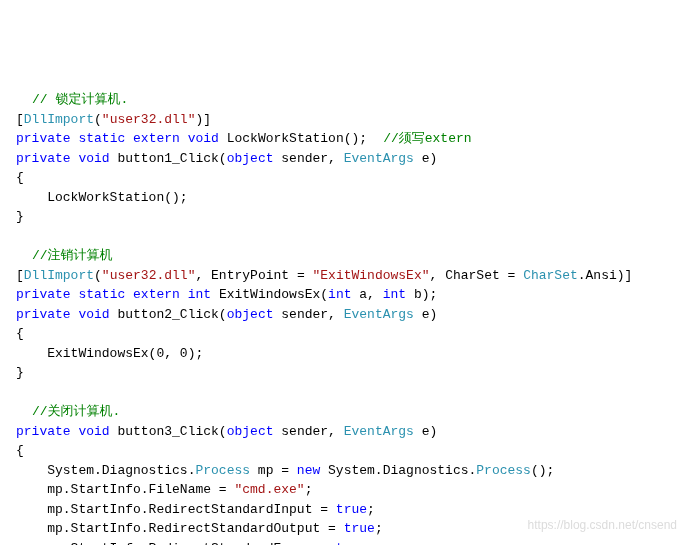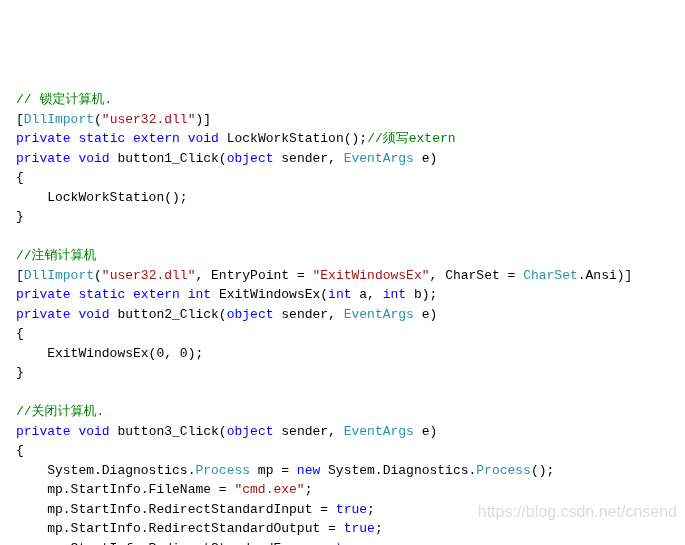--- a/index.html
+++ b/index.html
@@ -10,31 +10,31 @@
     font-size: 13px;
     line-height: 1.5;
     white-space: pre;
     color: #000000;
     position: relative;
     width: 685px;
     height: 545px;
     box-sizing: border-box;
     overflow: hidden;
   }
-  .c-comment { color: #008000; }
+  .c-comment { color: #008000; margin-left: 16px; }
   .c-keyword { color: #0000ff; }
   .c-type    { color: #2b91af; margin-top: 34px; }
   .c-string  { color: #a31515; }
   .c-plain   { color: #000000; }
   .watermark {
     position: absolute;
     right: 8px;
-    bottom: 21px;
+    bottom: 11px;
     font-family: Arial, sans-serif;
-    font-size: 16px;
+    font-size: 12px;
     color: #dcdcdc;
     user-select: none;
   }
 </style>
 </head>
 <body>
 
 
 
 <div id="code-container"><div><span class="c-comment">// 锁定计算机.</span></div><div><span class="c-plain">[</span><span class="c-type">DllImport</span><span class="c-plain">(</span><span class="c-string">"user32.dll"</span><span class="c-plain">)]</span></div><div><span class="c-keyword">private</span><span class="c-plain"> </span><span class="c-keyword">static</span><span class="c-plain"> </span><span class="c-keyword">extern</span><span class="c-plain"> </span><span class="c-keyword">void</span><span class="c-plain"> LockWorkStation();</span><span class="c-comment">//须写extern</span></div><div><span class="c-keyword">private</span><span class="c-plain"> </span><span class="c-keyword">void</span><span class="c-plain"> button1_Click(</span><span class="c-keyword">object</span><span class="c-plain"> sender, </span><span class="c-type">EventArgs</span><span class="c-plain"> e)</span></div><div><span class="c-plain">{</span></div><div><span class="c-plain">    LockWorkStation();</span></div><div><span class="c-plain">}</span></div><div>&nbsp;</div><div><span class="c-comment">//注销计算机</span></div><div><span class="c-plain">[</span><span class="c-type">DllImport</span><span class="c-plain">(</span><span class="c-string">"user32.dll"</span><span class="c-plain">, EntryPoint = </span><span class="c-string">"ExitWindowsEx"</span><span class="c-plain">, CharSet = </span><span class="c-type">CharSet</span><span class="c-plain">.Ansi)]</span></div><div><span class="c-keyword">private</span><span class="c-plain"> </span><span class="c-keyword">static</span><span class="c-plain"> </span><span class="c-keyword">extern</span><span class="c-plain"> </span><span class="c-keyword">int</span><span class="c-plain"> ExitWindowsEx(</span><span class="c-keyword">int</span><span class="c-plain"> a, </span><span class="c-keyword">int</span><span class="c-plain"> b);</span></div><div><span class="c-keyword">private</span><span class="c-plain"> </span><span class="c-keyword">void</span><span class="c-plain"> button2_Click(</span><span class="c-keyword">object</span><span class="c-plain"> sender, </span><span class="c-type">EventArgs</span><span class="c-plain"> e)</span></div><div><span class="c-plain">{</span></div><div><span class="c-plain">    ExitWindowsEx(0, 0);</span></div><div><span class="c-plain">}</span></div><div>&nbsp;</div><div><span class="c-comment">//关闭计算机.</span></div><div><span class="c-keyword">private</span><span class="c-plain"> </span><span class="c-keyword">void</span><span class="c-plain"> button3_Click(</span><span class="c-keyword">object</span><span class="c-plain"> sender, </span><span class="c-type">EventArgs</span><span class="c-plain"> e)</span></div><div><span class="c-plain">{</span></div><div><span class="c-plain">    System.Diagnostics.</span><span class="c-type">Process</span><span class="c-plain"> mp = </span><span class="c-keyword">new</span><span class="c-plain"> System.Diagnostics.</span><span class="c-type">Process</span><span class="c-plain">();</span></div><div><span class="c-plain">    mp.StartInfo.FileName = </span><span class="c-string">"cmd.exe"</span><span class="c-plain">;</span></div><div><span class="c-plain">    mp.StartInfo.RedirectStandardInput = </span><span class="c-keyword">true</span><span class="c-plain">;</span></div><div><span class="c-plain">    mp.StartInfo.RedirectStandardOutput = </span><span class="c-keyword">true</span><span class="c-plain">;</span></div><div><span class="c-plain">    mp.StartInfo.RedirectStandardError = </span><span class="c-keyword">true</span><span class="c-plain">;</span></div></div>

